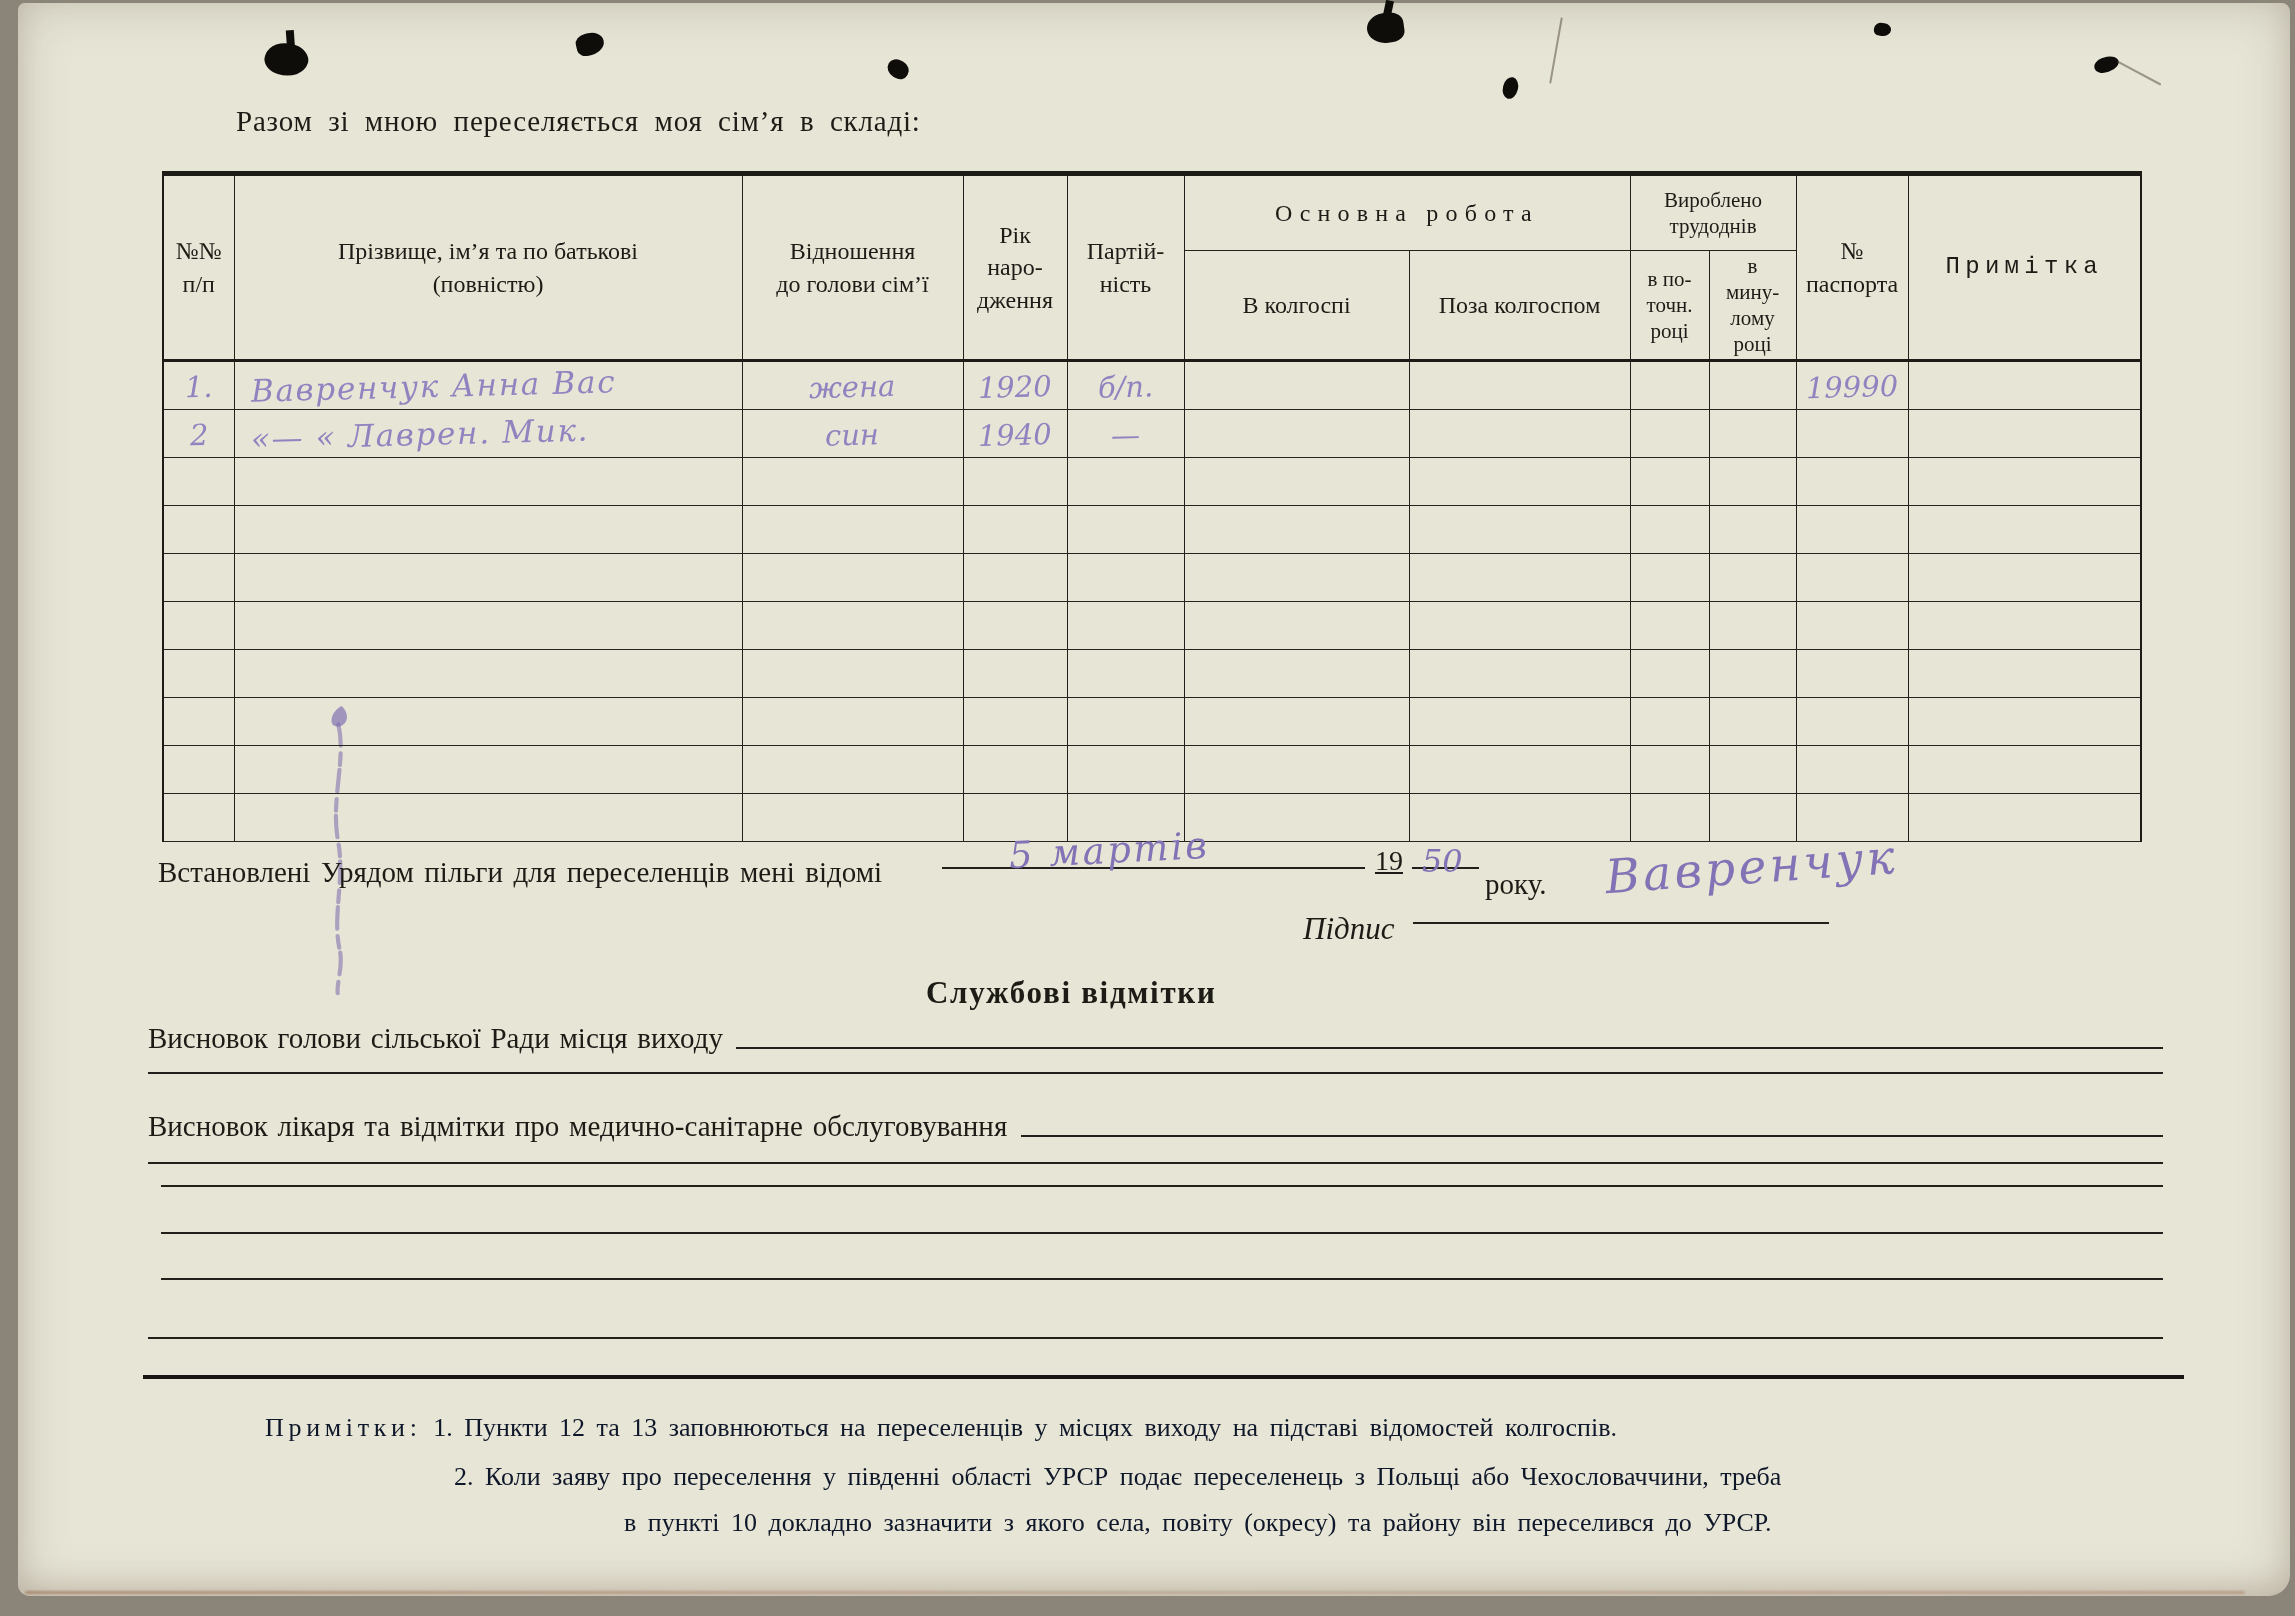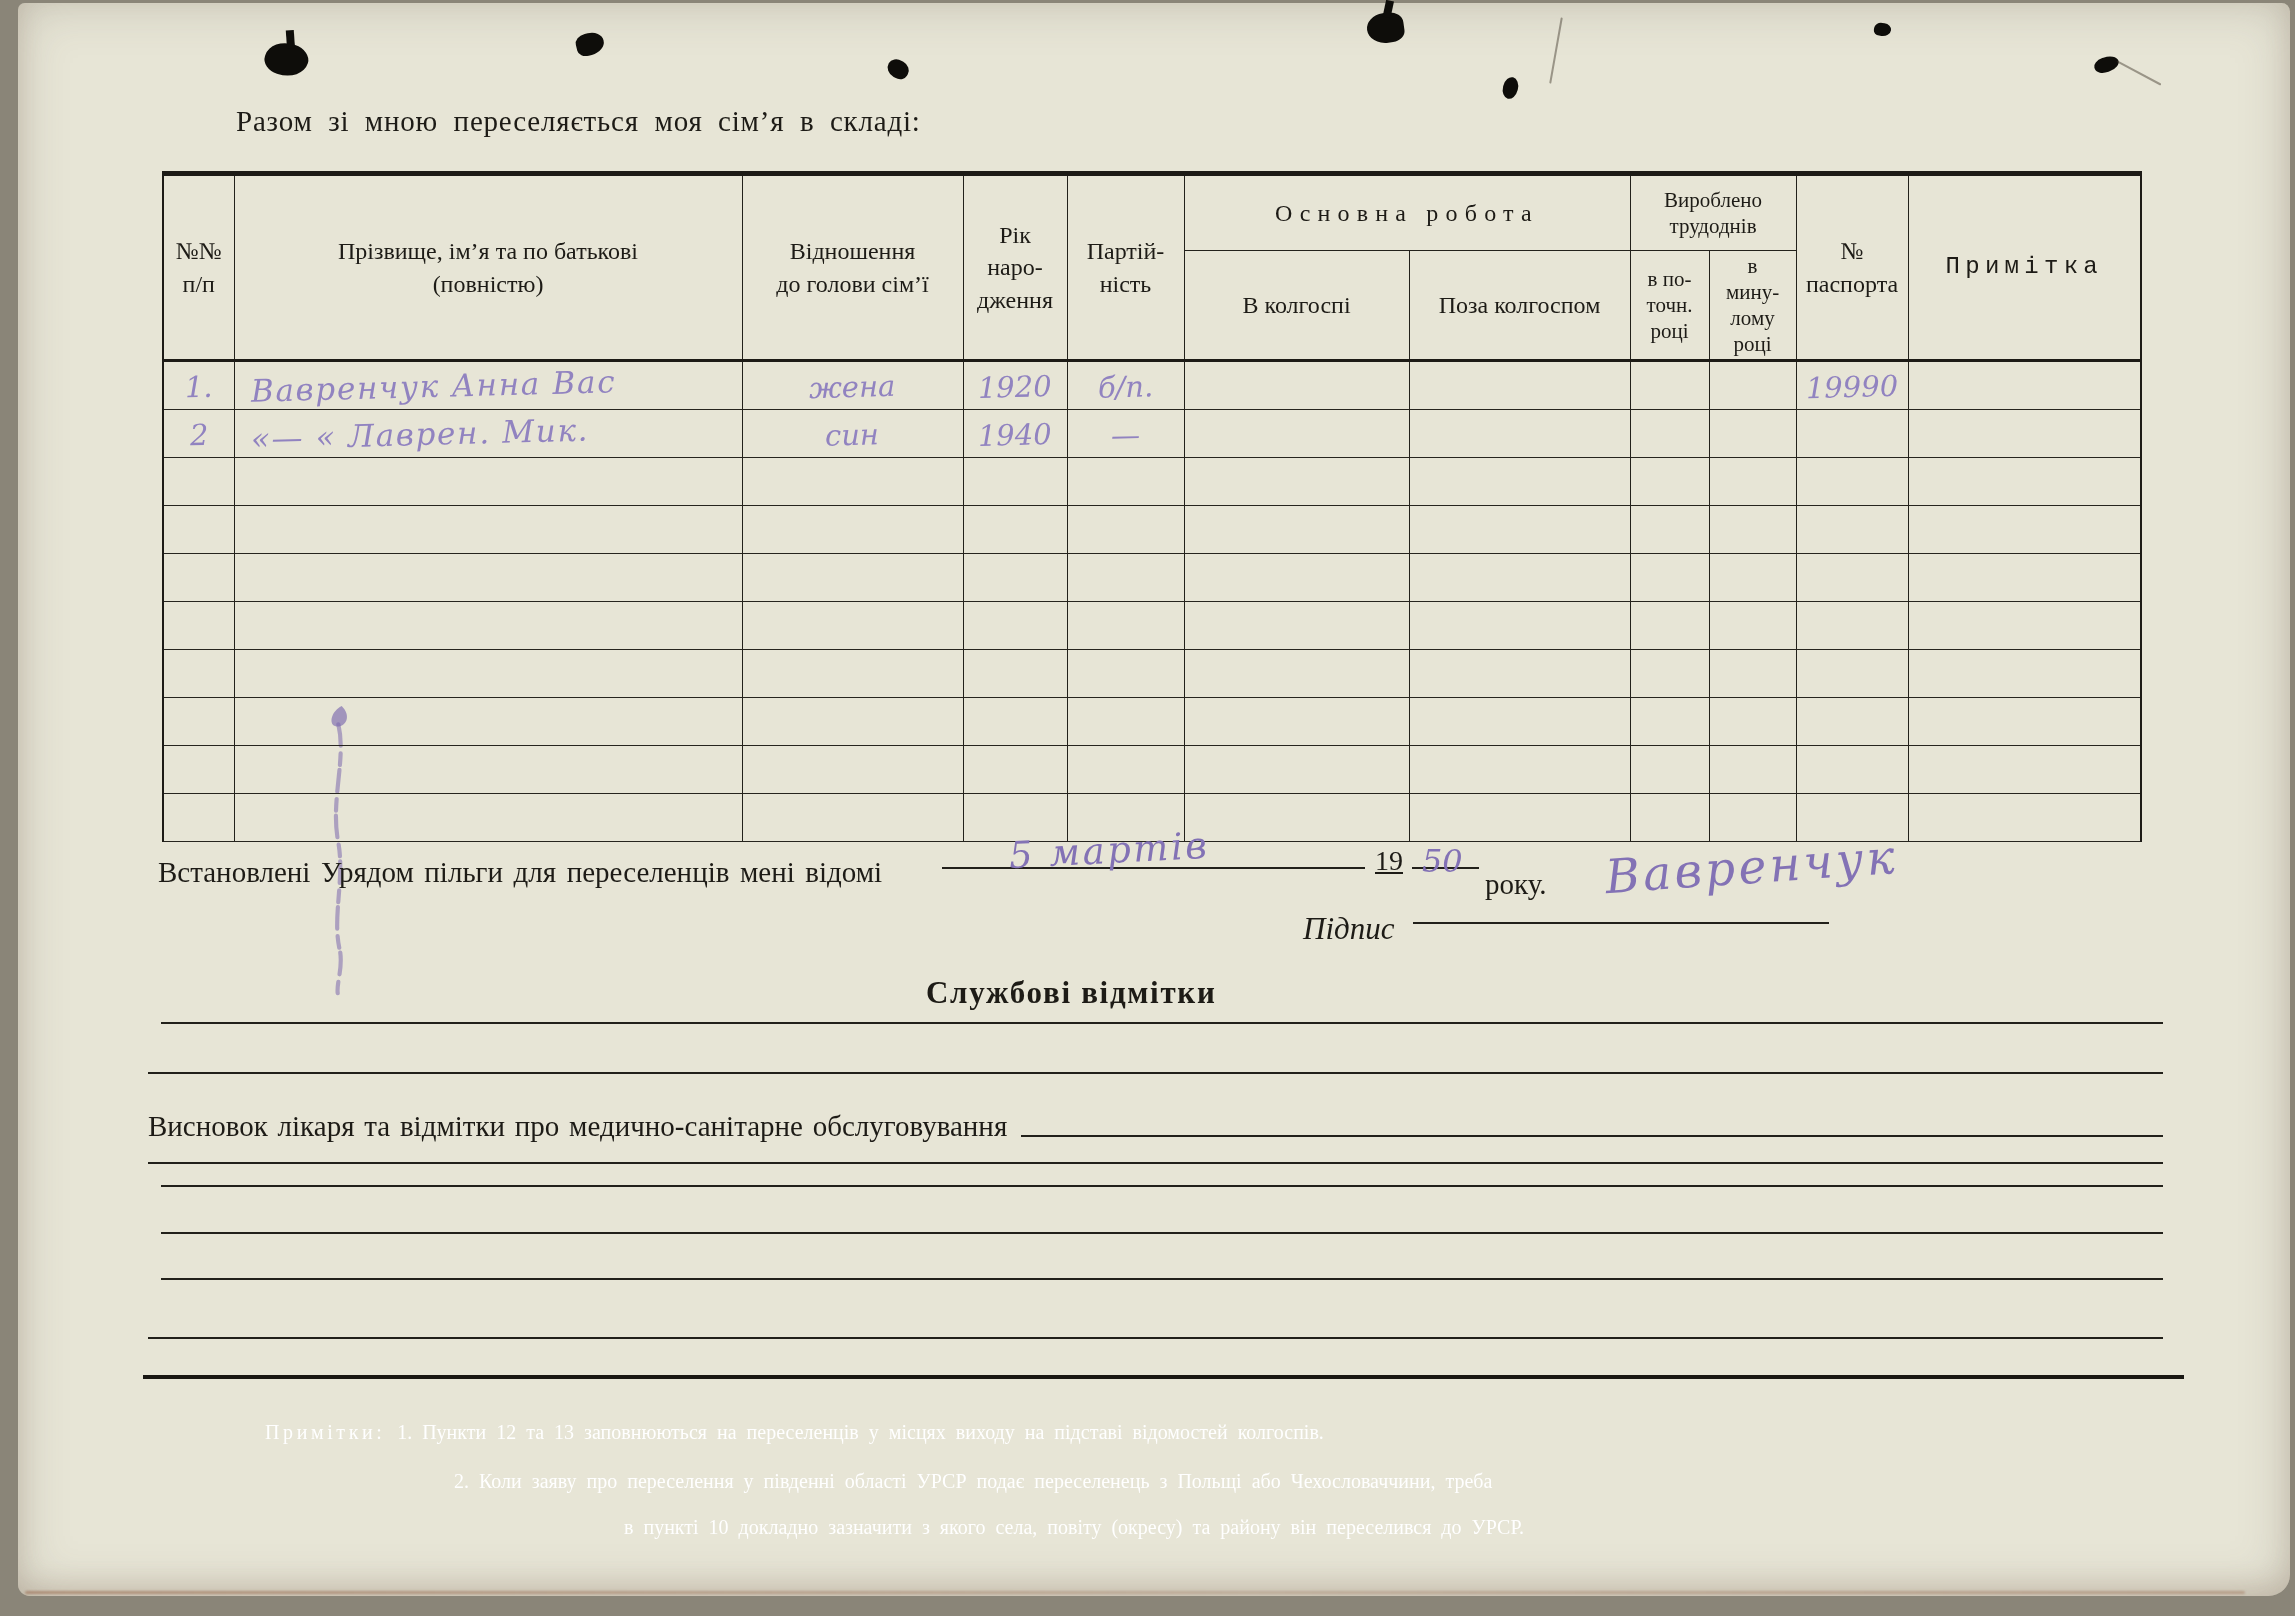--- a/index.html
+++ b/index.html
@@ -69,21 +69,21 @@
 
   
   .svc-title{left:926px;top:975px;font-size:31px;font-weight:bold;letter-spacing:1.7px;}
   .svc-row{left:148px;right:132px;display:flex;align-items:flex-end;font-size:29px;word-spacing:2.5px;}
   .svc-row .fill{flex:1;border-bottom:2.5px solid #22201a;margin:0 0 5.8px 13.3px;}
   .full-line{left:148px;right:132px;border-bottom:2.5px solid #22201a;}
 
   .thick-rule{left:143px;top:1375px;width:2041px;height:4.2px;background:#191712;}
 
   
-  .note{font-size:20px;word-spacing:5px;color:#ffffff;margin-top:8px;}
+  .note{font-size:26px;word-spacing:5px;color:#0f172a;}
   .note .spacedlbl{letter-spacing:0.18em;margin-right:11.7px;}
   .note1{left:265px;top:1413px;}
   .note2{left:454px;top:1462px;}
   .note3{left:624px;top:1508px;}
 
   
   .hole{position:absolute;background:#0e0d0a;}
   .h1{left:265px;top:43px;width:43px;height:33px;border-radius:58% 42% 60% 40%;transform:rotate(18deg);}
   .h1:after{content:"";position:absolute;left:15px;top:-13.3px;width:8.3px;height:18.3px;background:#0e0d0a;transform:rotate(-22deg);}
   .h2{left:576px;top:33px;width:28px;height:21.6px;border-radius:45% 55% 60% 40%;transform:rotate(-14deg);}
@@ -308,20 +308,21 @@
 <div class="abs line pr-line2"></div>
 <div class="abs hw hw-strong pr-50">50</div>
 <div class="abs print pr-roku">року.</div>
 <div class="abs hw hw-strong pr-sig">Вавренчук</div>
 <div class="abs print pidpys">Підпис</div>
 <div class="abs line pidpys-line"></div>
 
 <div class="abs print svc-title">Службові відмітки</div>
 
 <div class="abs svc-row print" style="top:1022px">
+  <span>Висновок голови сільської Ради місця виходу</span>
     <span class="fill"></span>
 </div>
 <div class="abs full-line" style="top:1072px"></div>
 <div class="abs svc-row print" style="top:1110px">
   <span>Висновок лікаря та відмітки про медично-санітарне обслуговування</span>
     <span class="fill"></span>
 </div>
 <div class="abs full-line" style="top:1162px"></div>
 <div class="abs svc-row print" style="top:1185px">
     <span class="fill"></span>

